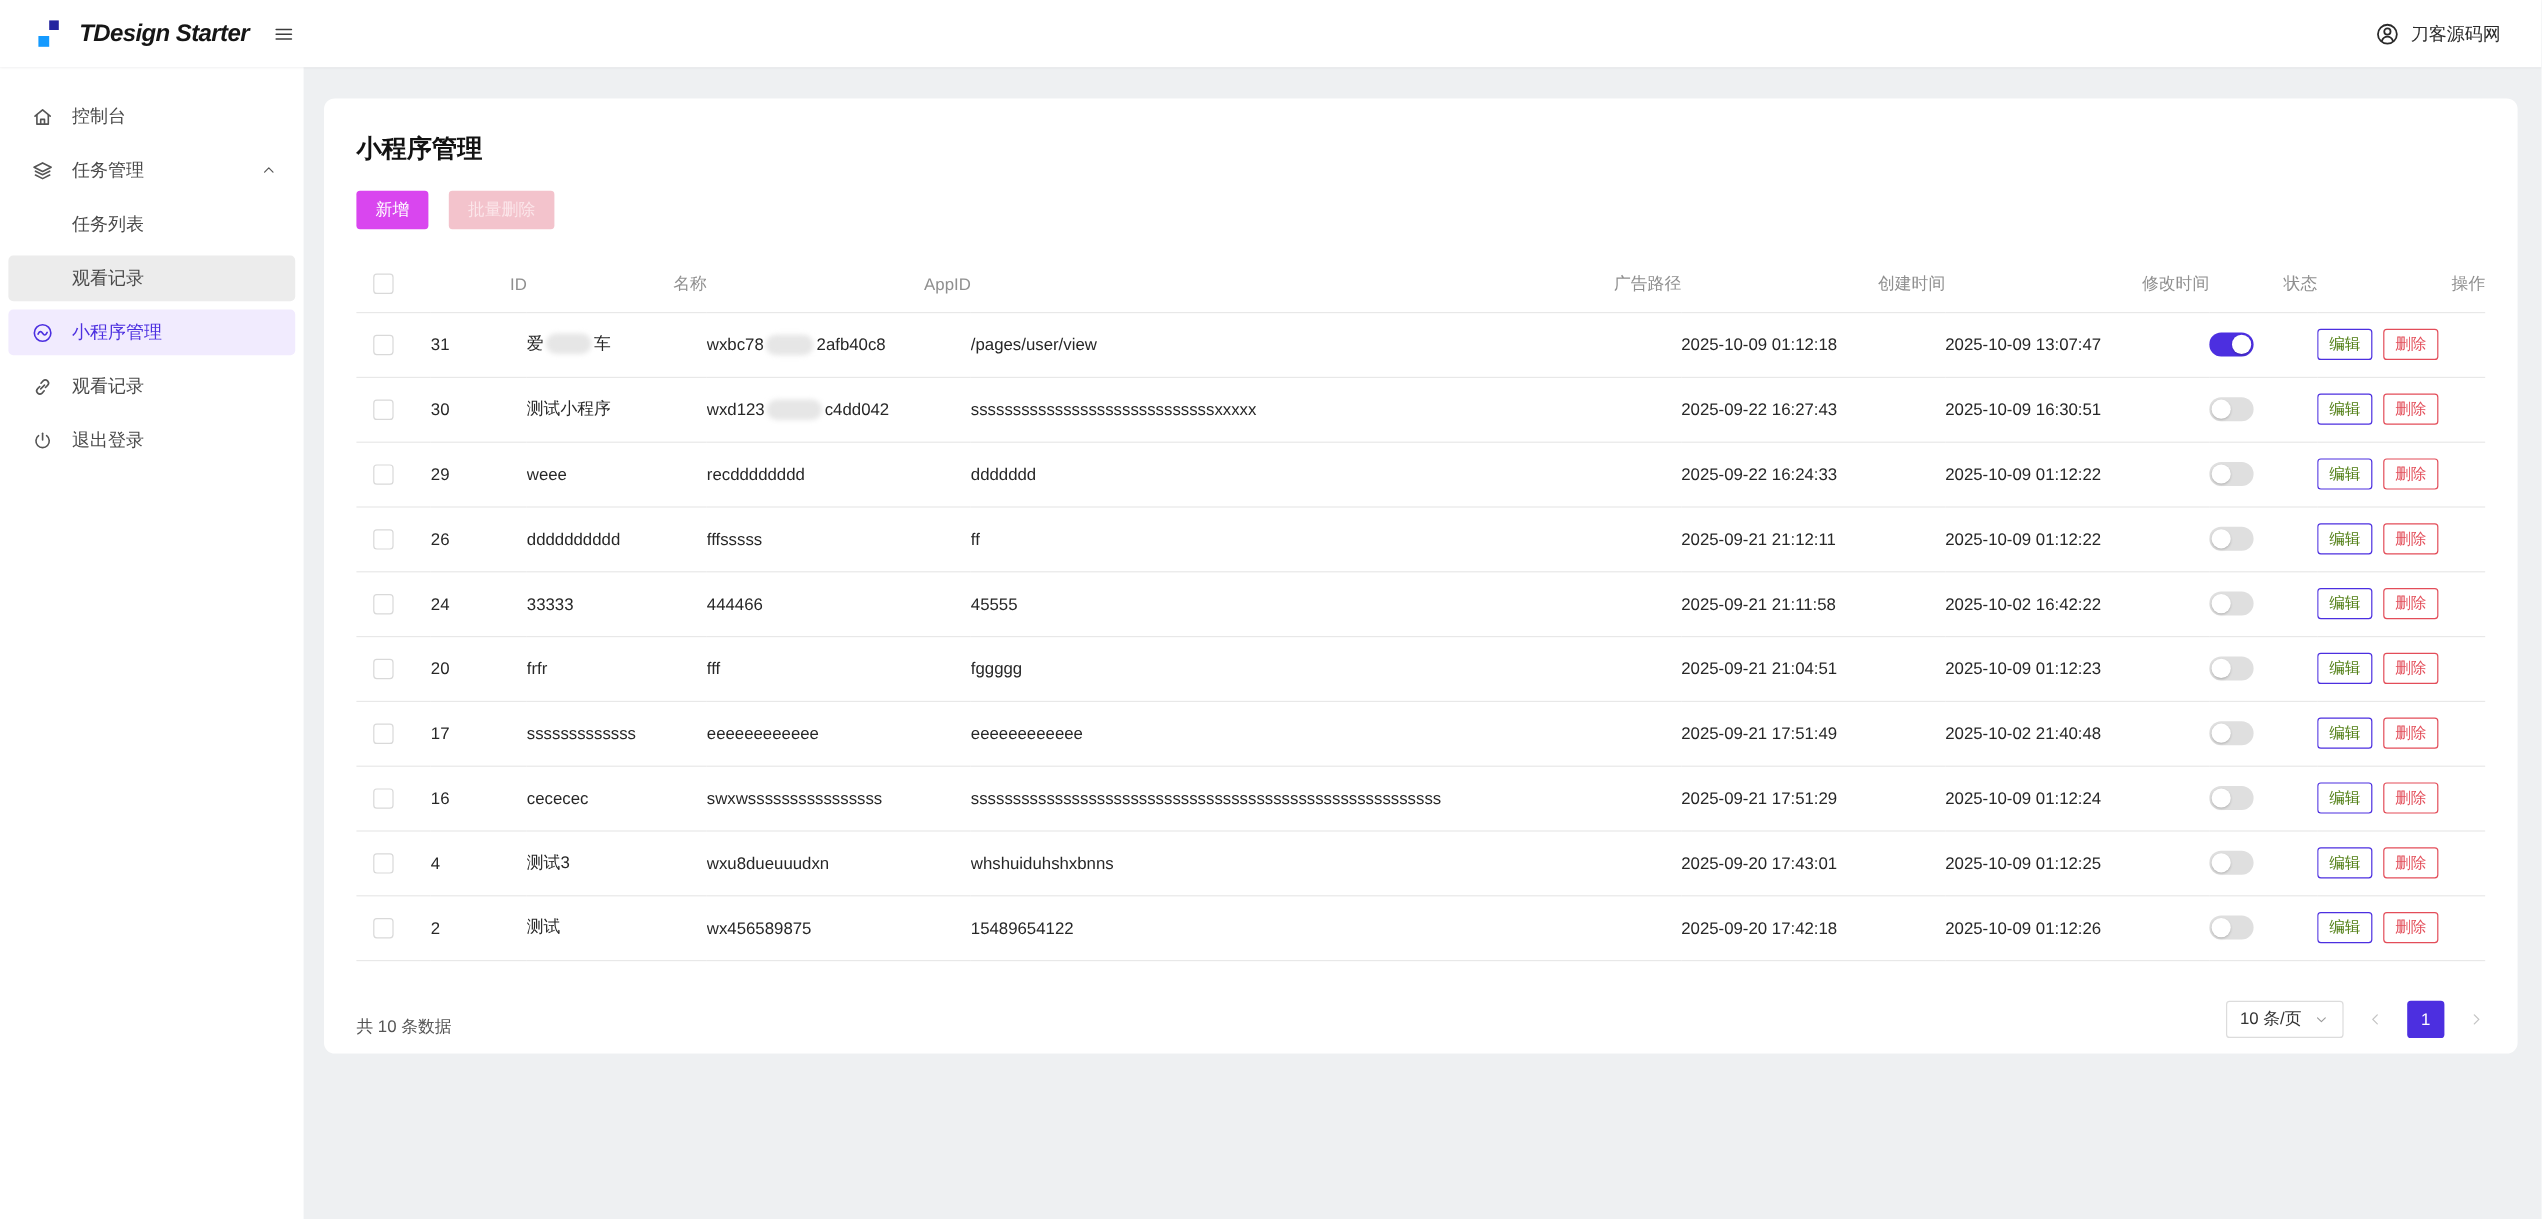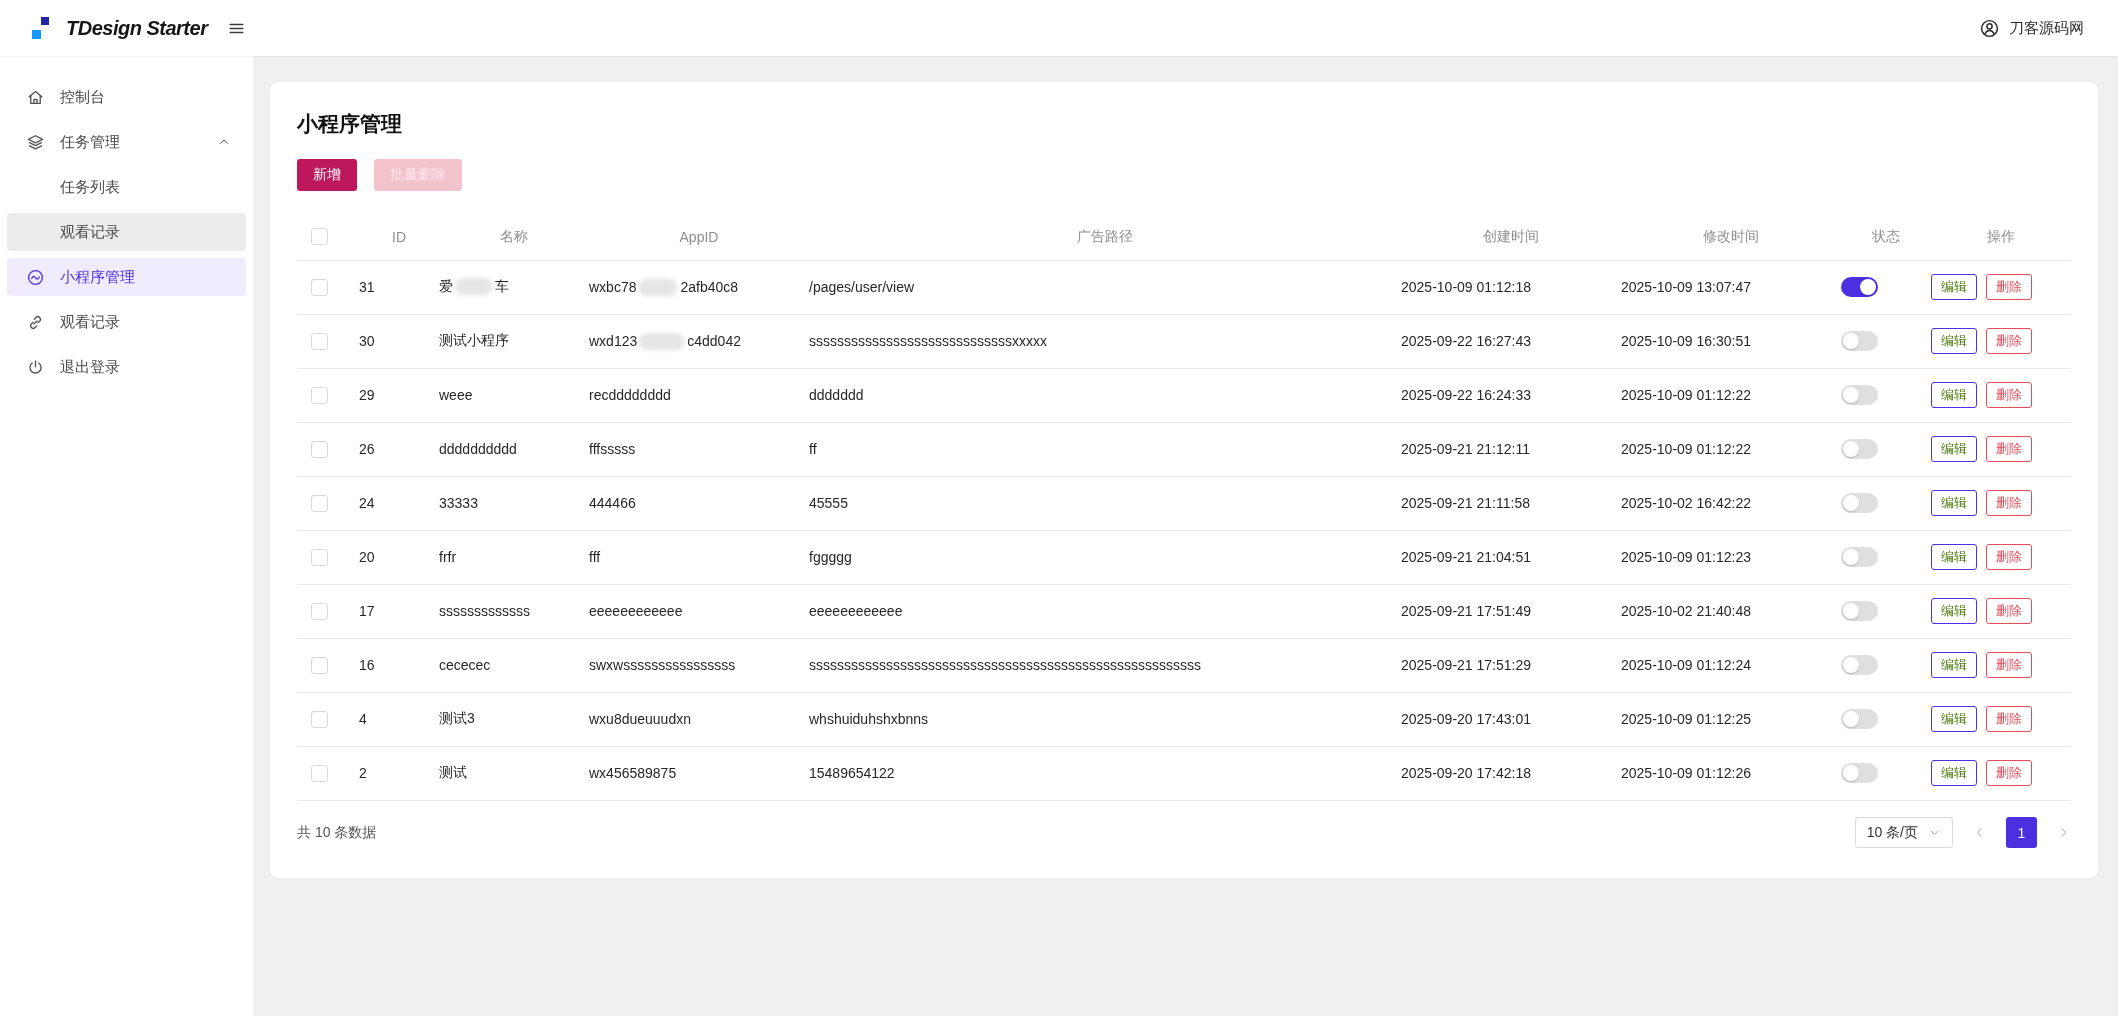--- a/index.html
+++ b/index.html
@@ -35,26 +35,26 @@
   .menu-item.hovered { background:#ececec; }
   .menu-item.active { background:#f1ebfe; color:#4c2fe0; }
   .menu-item.active .mi-icon { color:#4c2fe0; }
   .mi-chevron { margin-left:auto; margin-right:15px; color:#555; display:flex; }
   
   .content { flex:1; padding:26px 20px 0 17px; }
   .card { background:#fff; border-radius:9px; padding:26px 27px 0; height:796px; }
   .page-title { font-size:21px; font-weight:700; color:#121212; margin:2px 0 21px; }
   .btn-row { display:flex; gap:17px; margin-bottom:23px; }
   .btn { height:32px; padding:0 16px; border-radius:3px; font-size:14px; border:none; cursor:pointer; font-family:inherit; }
-  .btn-primary { background:#be185d; color:#fff; }
+  .btn-primary { background:#d946ef; color:#fff; }
   .btn-danger-disabled { background:#f3c3cc; color:#fbe6ea; cursor:not-allowed; }
   
   table { width:100%; border-collapse:collapse; table-layout:fixed; font-size:14px; }
   thead th {
-    height:46px; font-weight:400; color:#8f8f8f; text-align:center;
+    height:46px; font-weight:400; color:#8f8f8f; text-align:right;
     border-bottom:1px solid #e8e8e8; padding:0;
   }
   tbody td {
     height:54px; border-bottom:1px solid #e8e8e8; color:#272727; padding:0;
     overflow:hidden; white-space:nowrap; text-overflow:clip;
   }
   .cb {
     width:17px; height:17px; border:1px solid #d9d9d9; border-radius:3px;
     background:#fff; cursor:pointer; margin-left:14px;
   }
@@ -69,21 +69,21 @@
     height:26px; padding:0 9px; font-size:13px; border-radius:3px; background:#fff;
     margin-right:9px; cursor:pointer; font-family:inherit;
   }
   .op-edit { border:1px solid #4c2fe0; color:#4d7c0f; }
   .op-del  { border:1px solid #e34d59; color:#e34d59; }
   .blur {
     display:inline-block; height:17px; background:#e6e6e6; border-radius:9px;
     filter:blur(2px); vertical-align:-4px; margin:0 2px;
   }
   
-  .table-footer { display:flex; justify-content:space-between; align-items:center; height:64px; font-size:14px; color:#555; }
+  .table-footer { display:flex; justify-content:space-between; align-items:flex-end; height:64px; font-size:14px; color:#555; }
   .pager { display:flex; align-items:center; gap:19px; }
   .page-size {
     display:flex; align-items:center; gap:10px; border:1px solid #dcdcdc;
     border-radius:3px; height:31px; padding:0 11px; color:#333; font-size:14px; cursor:pointer; background:#fff;
   }
   .page-size .ps-chevron { display:flex; color:#9a9a9a; }
   .pg-arrow { display:flex; color:#c4c4c4; cursor:default; }
   .page-num {
     width:31px; height:31px; border-radius:3px; background:#4c2fe0; color:#fff;
     display:flex; align-items:center; justify-content:center; font-size:14px; cursor:pointer;

